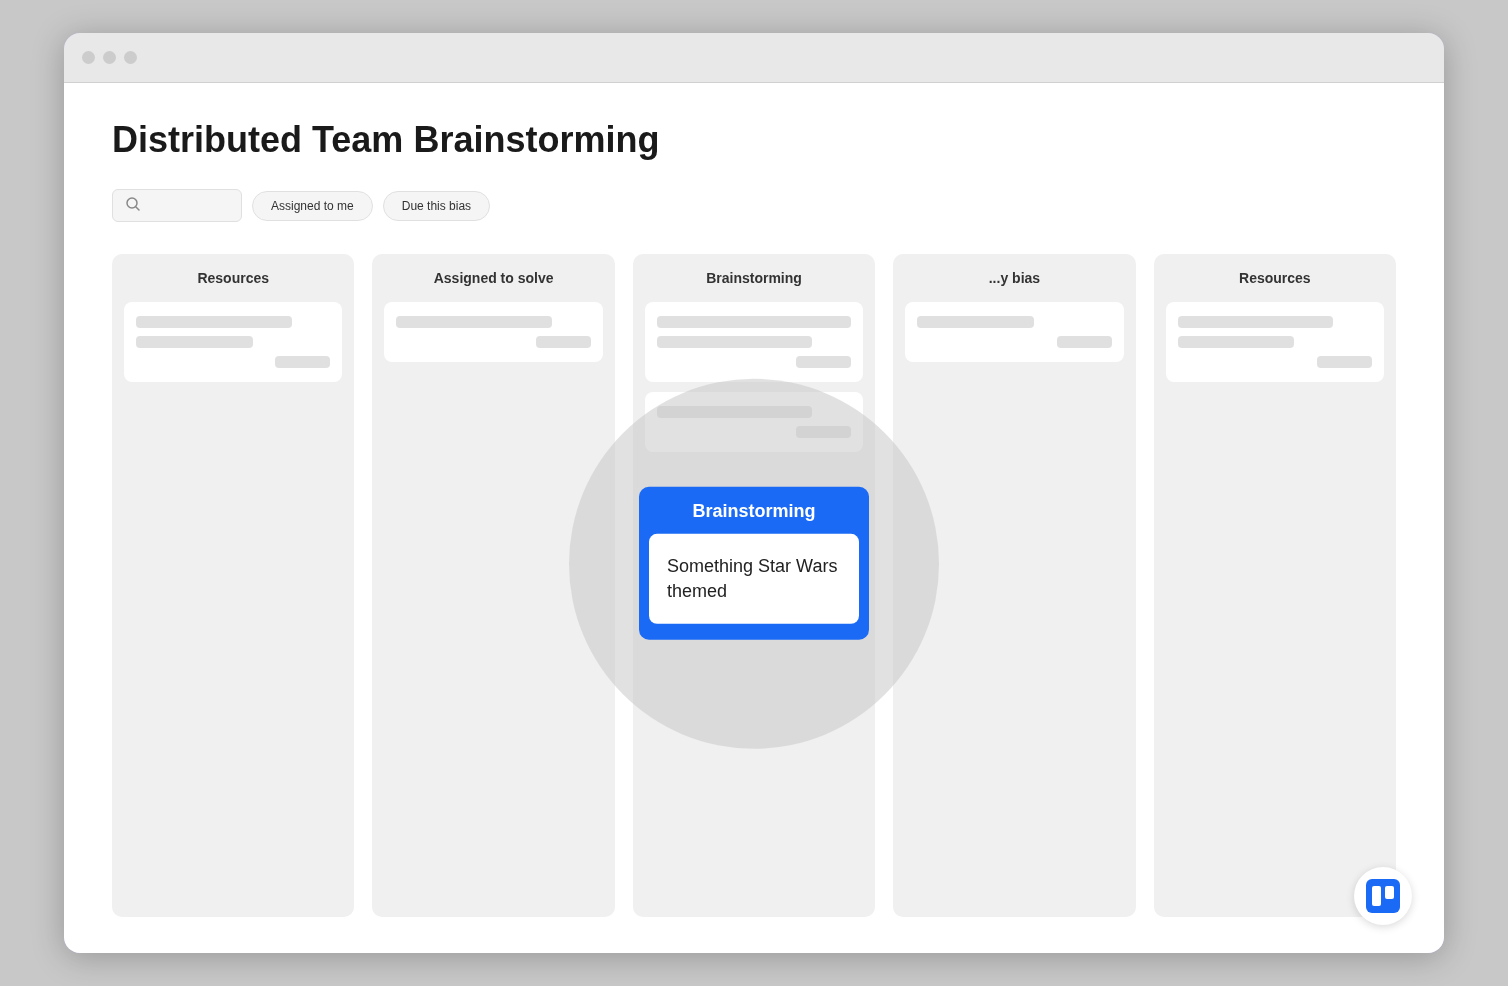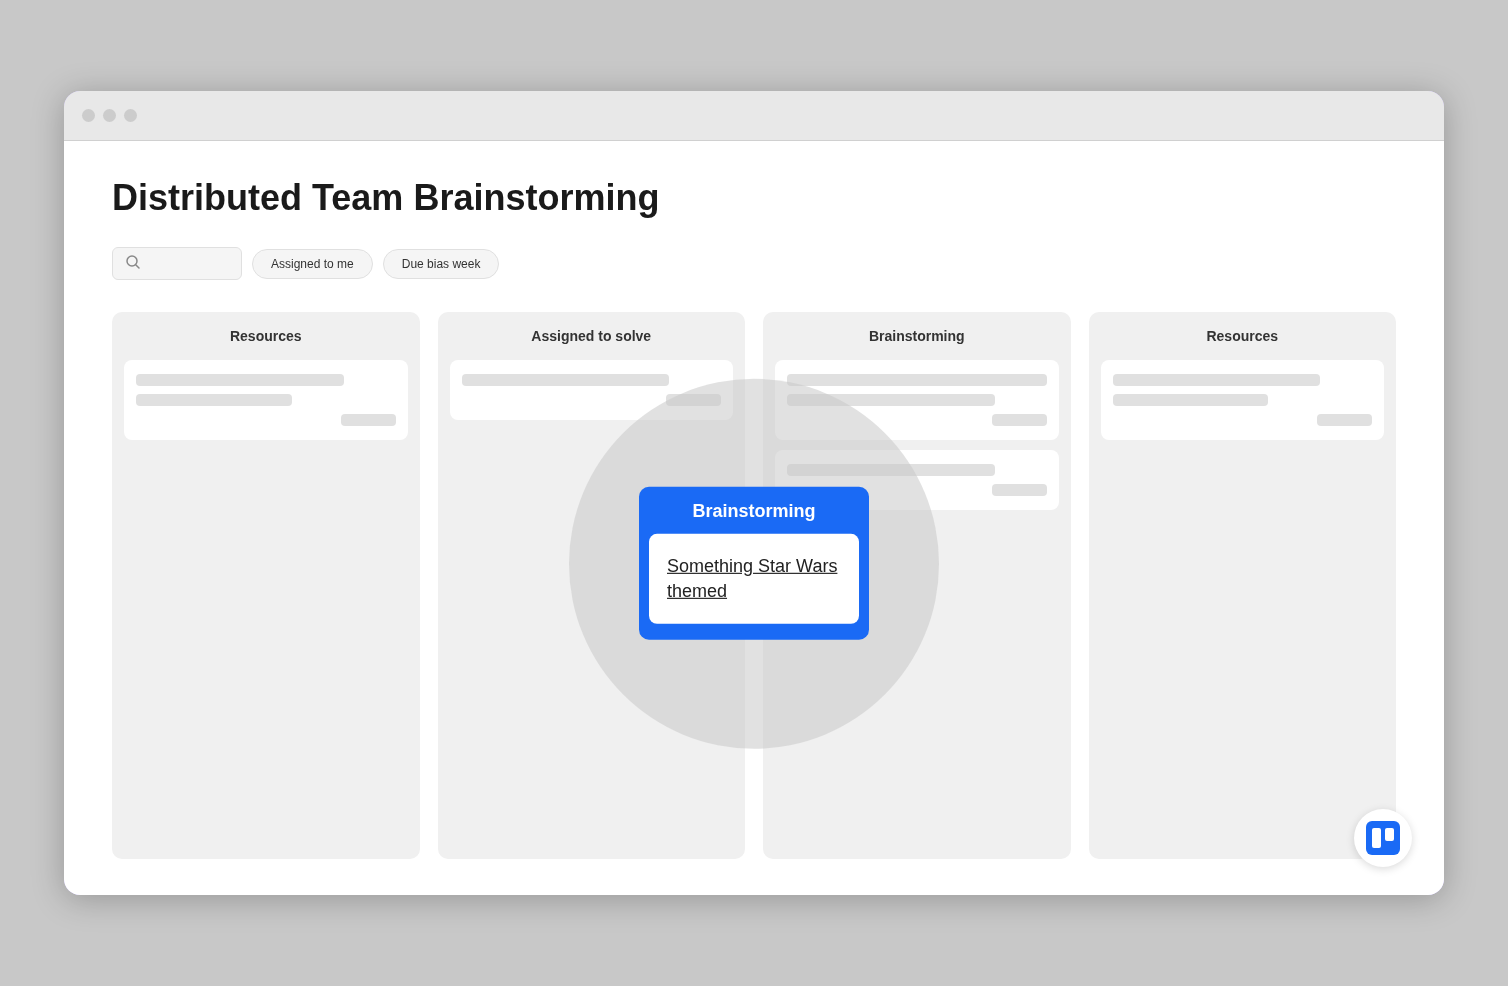--- a/index.html
+++ b/index.html
@@ -6,21 +6,21 @@
     body {
       background: #c8c8c8;
       display: flex;
       align-items: center;
       justify-content: center;
       min-height: 100vh;
       font-family: -apple-system, BlinkMacSystemFont, 'Segoe UI', Helvetica, Arial, sans-serif;
     }
     .browser-window {
       width: 1380px;
-      height: 804px;
+      height: 920px;
       background: #c4b5fd;
       border-radius: 16px;
       box-shadow: 0 4px 32px rgba(0,0,0,0.25);
       overflow: hidden;
       display: flex;
       flex-direction: column;
     }
     .browser-titlebar {
       background: #e8e8e8;
       height: 50px;
@@ -168,21 +168,20 @@
       color: #ffffff;
       text-align: center;
       padding: 14px 12px 12px 12px;
       border-radius: 10px 10px 0 0;
     }
     .magnified-card {
       background: #ffffff;
       border-radius: 8px;
       margin: 0 10px;
       padding: 20px 18px;
-      text-decoration: underline;
     }
     .magnified-card-text {
       font-size: 18px;
       font-weight: 500;
       color: #222;
       line-height: 1.4;
     }
     
     .trello-logo {
       position: absolute;
@@ -239,21 +238,21 @@
     <div class="toolbar">
       <div class="search-box">
         <span class="search-icon-svg">
           <svg width="16" height="16" viewBox="0 0 16 16" fill="none">
             <circle cx="7" cy="7" r="5" stroke="#888" stroke-width="1.5"></circle>
             <line x1="11" y1="11" x2="14" y2="14" stroke="#888" stroke-width="1.5" stroke-linecap="round"></line>
           </svg>
         </span>
       </div>
       <button class="filter-btn">Assigned to me</button>
-      <button class="filter-btn">Due bias week</button>
+      <button class="filter-btn">Due this bias</button>
     </div>
     <div class="board-container">
 
       <div class="column">
         <div class="column-header">Resources</div>
         <div class="card">
           <div class="card-bar medium"></div>
           <div class="card-bar short"></div>
           <div class="card-footer">
             <div class="card-tag"></div>
@@ -281,20 +280,29 @@
           </div>
         </div>
         <div class="card">
           <div class="card-bar medium"></div>
           <div class="card-footer">
             <div class="card-tag"></div>
           </div>
         </div>
       </div>
 
+      <div class="column">
+        <div class="column-header">...y bias</div>
+        <div class="card">
+          <div class="card-bar short"></div>
+          <div class="card-footer">
+            <div class="card-tag"></div>
+          </div>
+        </div>
+      </div>
 
 
       <div class="column">
         <div class="column-header">Resources</div>
         <div class="card">
           <div class="card-bar medium"></div>
           <div class="card-bar short"></div>
           <div class="card-footer">
             <div class="card-tag"></div>
           </div>

